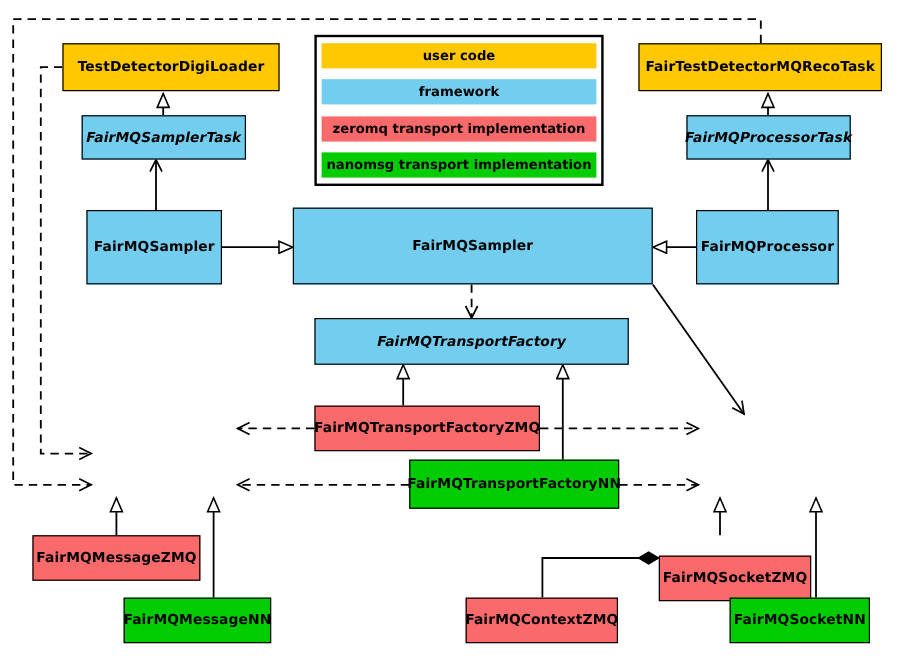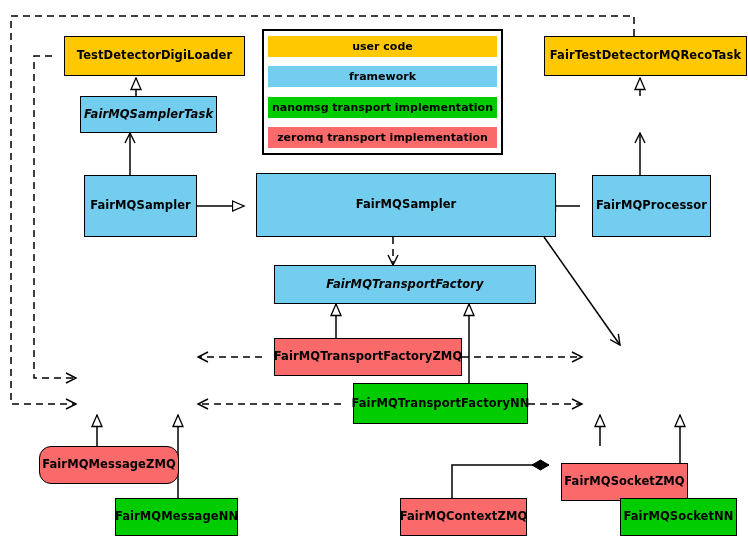--- a/index.html
+++ b/index.html
@@ -34,21 +34,20 @@
     align-items: center;
     justify-content: center;
     text-align: right;
     font-size: 11.5px;
     font-weight: bold;
     color: #000000;
     line-height: 1.15;
     letter-spacing: 0.1px;
     padding: 0 3px;
     z-index: 5;
-    margin-left: 12px;
   }
   .node.italic {
     font-style: italic;
   }
   .node.user     { background: #FFC800; }
   .node.fw       { background: #72CDEF; }
   .node.zmq      { background: #FB6A6A; }
   .node.nn       { background: #00CC00; }
 
   #legend {
@@ -167,40 +166,43 @@
     </g>
   </svg>
 
   <div id="legend" style="left:262px; top:29px; width:241px; height:126px;">
     <div class="legend-row user">
       <span>user code</span>
     </div>
     <div class="legend-row fw">
       <span>framework</span>
     </div>
+    <div class="legend-row zmq">
+      <span>zeromq transport implementation</span>
+    </div>
     <div class="legend-row nn">
       <span>nanomsg transport implementation</span>
     </div>
-    <div class="legend-row zmq">
-      <span>zeromq transport implementation</span>
-    </div>
   </div>
 
   <div class="node user" style="left:52px;  top:36px;  width:181px; height:40px;">
     <span>TestDetectorDigiLoader</span>
   </div>
 
   <div class="node user" style="left:532px; top:36px;  width:203px; height:40px;">
     <span>FairTestDetectorMQRecoTask</span>
   </div>
 
   <div class="node fw italic" style="left:68px;  top:96px;  width:137px; height:37px;">
     <span>FairMQSamplerTask</span>
   </div>
 
+  <div class="node fw italic" style="left:572px; top:96px;  width:137px; height:37px;">
+    <span>FairMQProcessorTask</span>
+  </div>
 
   <div class="node fw" style="left:72px;  top:175px; width:113px; height:62px;">
     <span>FairMQSampler</span>
   </div>
 
   <div class="node fw" style="left:244px; top:173px; width:300px; height:64px;">
     <span>FairMQSampler</span>
   </div>
 
   <div class="node fw" style="left:580px; top:175px; width:119px; height:62px;">
@@ -214,21 +216,21 @@
   <div class="node zmq" style="left:262px; top:338px; width:188px; height:38px;">
     <span>FairMQTransportFactoryZMQ</span>
   </div>
 
   <div class="node nn" style="left:341px; top:383px; width:175px; height:41px;">
     <span>FairMQTransportFactoryNN</span>
   </div>
 
 
 
-  <div class="node zmq" style="left:27px;  top:446px; width:140px; height:38px;border-radius:12px;">
+  <div class="node zmq" style="left:27px;  top:446px; width:140px; height:38px;">
     <span>FairMQMessageZMQ</span>
   </div>
 
   <div class="node nn" style="left:103px; top:498px; width:123px; height:38px;">
     <span>FairMQMessageNN</span>
   </div>
 
   <div class="node zmq" style="left:549px; top:463px; width:127px; height:38px;">
     <span>FairMQSocketZMQ</span>
   </div>

